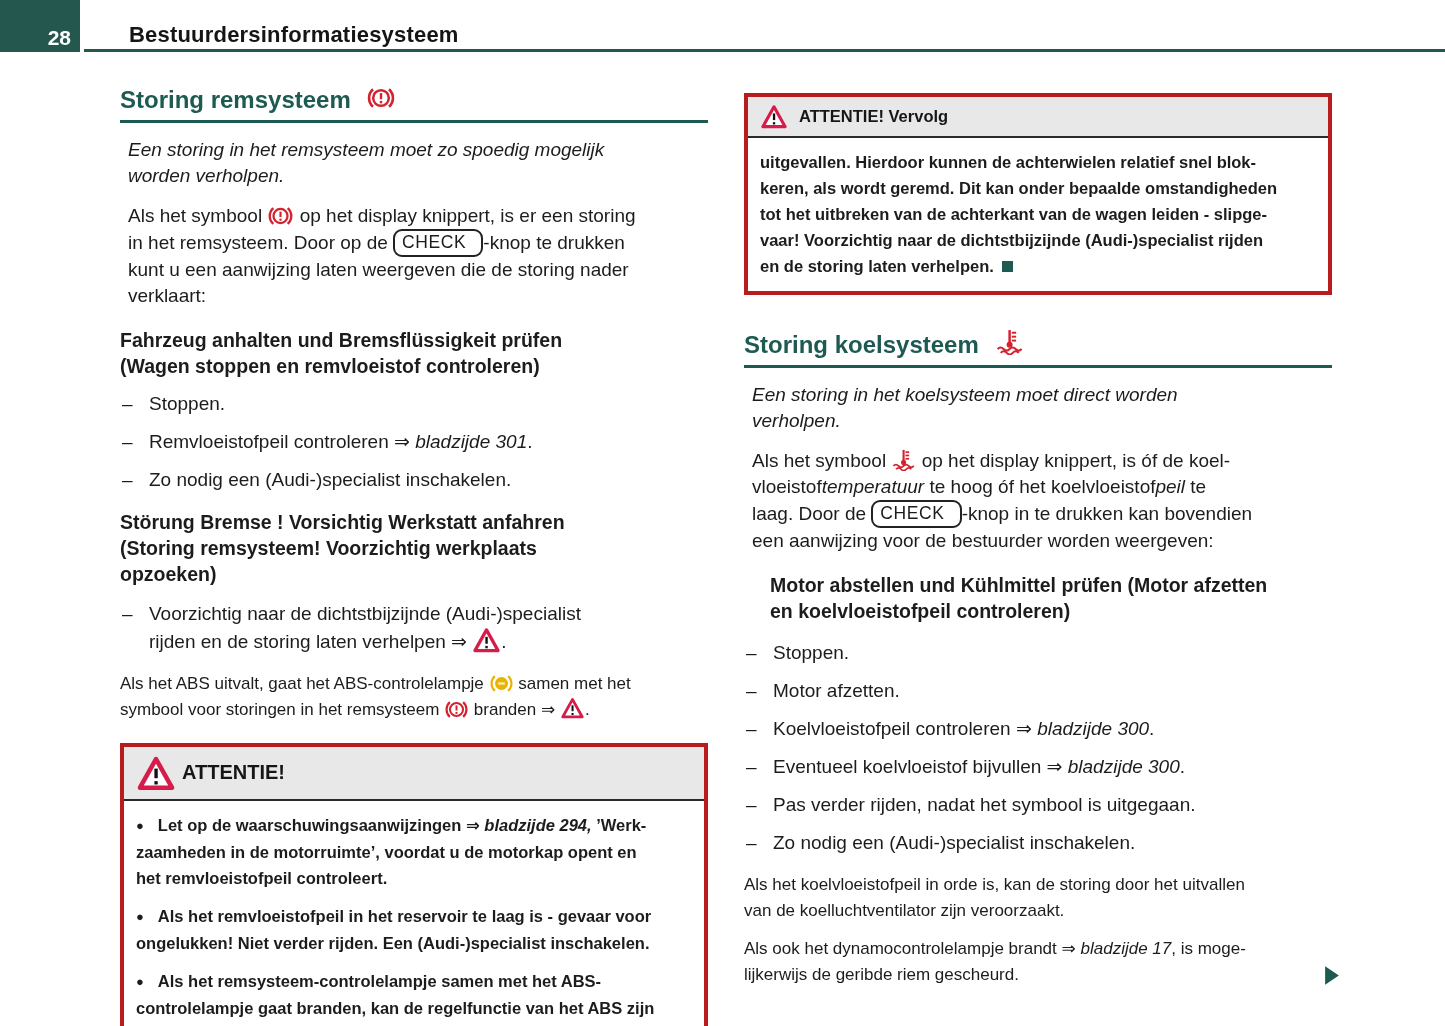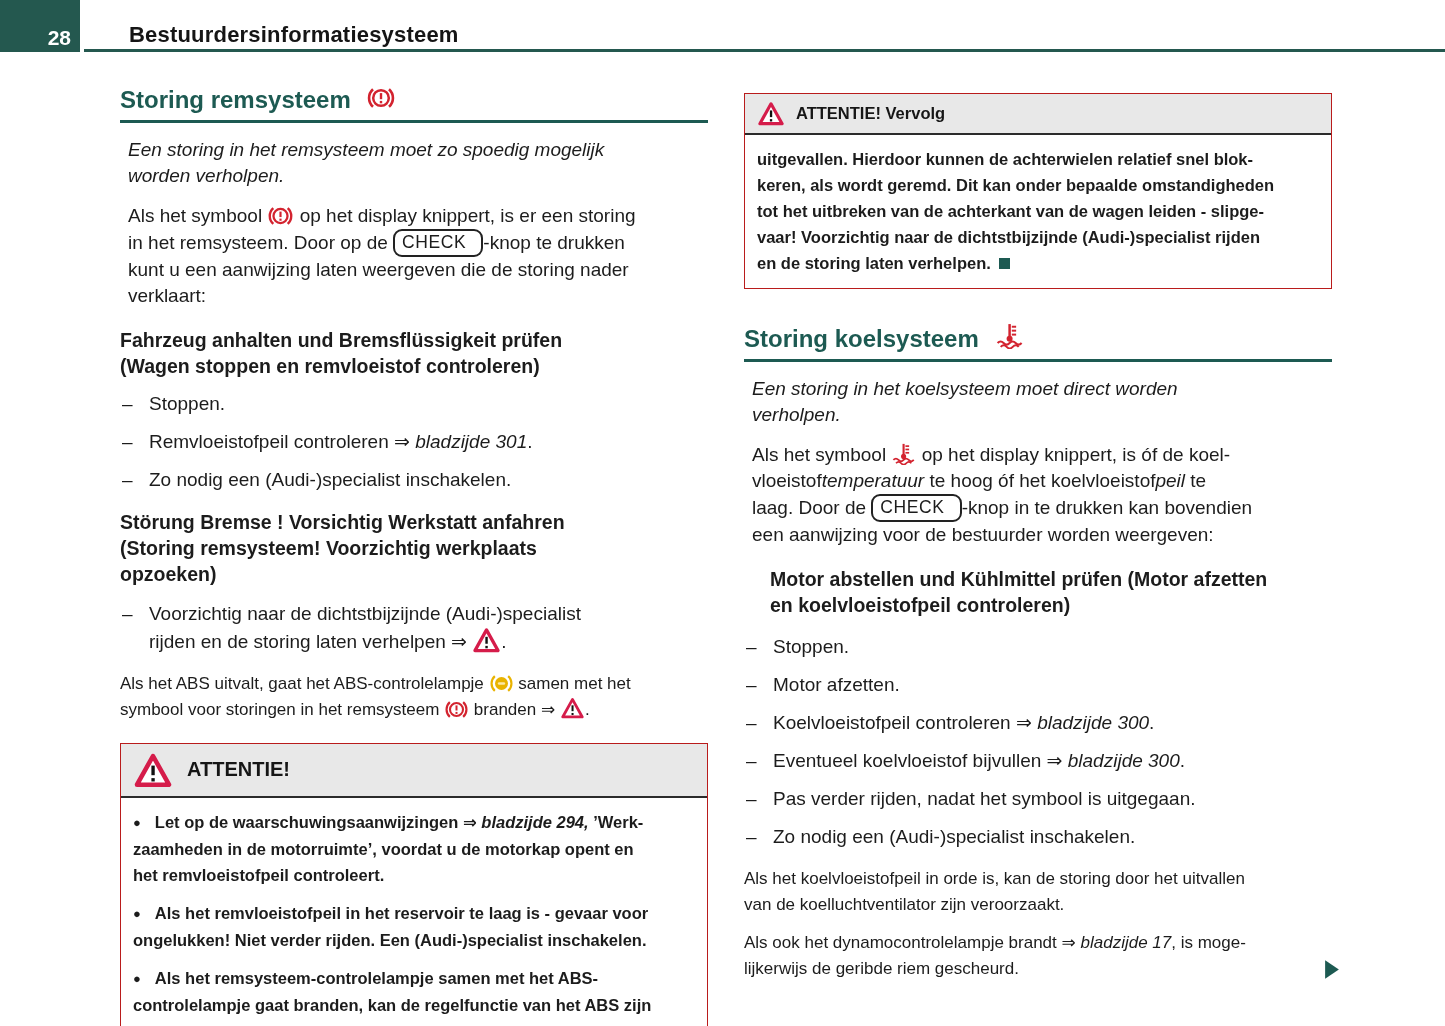--- a/index.html
+++ b/index.html
@@ -27,23 +27,23 @@
   .i{font-style:italic;}
   .sub-h{white-space:pre-line;font-size:19.5px;line-height:26px;font-weight:bold;margin:0;}
   .dash-item{position:relative;padding-left:29px;white-space:pre-line;font-size:19px;line-height:26px;margin-bottom:12px;}
   .dash-item .dash{position:absolute;left:2px;top:0;}
   .mt14{margin-top:14px;} .mt16{margin-top:16px;} .mt18{margin-top:18px;}
   .mt20{margin-top:20px;} .mt12{margin-top:12px;} .mt34{margin-top:34px;}
   
   .check{display:inline-block;border:2px solid #222;border-radius:9px;padding:0 15px 1px 7px;
     font-size:17.5px;letter-spacing:.6px;line-height:23px;font-weight:normal;vertical-align:1px;}
   
-  .warnbox{border:1px solid #b91c1c;}
+  .warnbox{border:4px solid #b91c1c;}
   .warnbox-header{background:#e8e8e8;border-bottom:2px solid #2b2b2b;display:flex;align-items:center;
-    padding:8px 12px;gap:14px;}
+    padding:8px 12px;gap:6px;}
   .warnbox-title{font-weight:bold;font-size:20px;color:#161616;}
   .warnbox-header.sm{padding:7px 12px;gap:11px;}
   .warnbox-header.sm .warnbox-title{font-size:16.5px;}
   .warnbox-body{padding:11px 8px 12px 12px;font-weight:bold;font-size:16.5px;line-height:26px;}
   .attn-item{white-space:pre-line;margin-bottom:12px;}
   .attn-item:last-child{margin-bottom:0;}
   .attn-body-text{white-space:pre-line;}
   .dot{font-size:13px;margin-right:14px;vertical-align:1px;}
   
   .icon{display:inline-block;vertical-align:-4px;}

